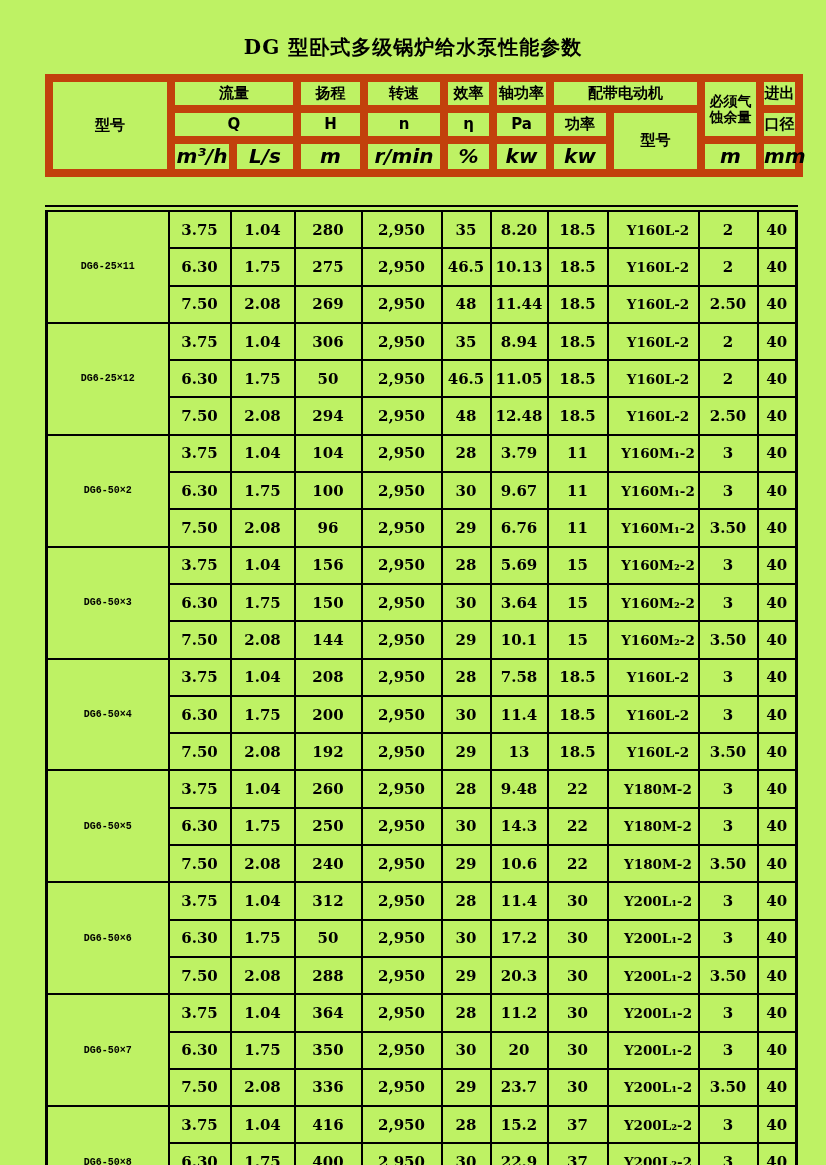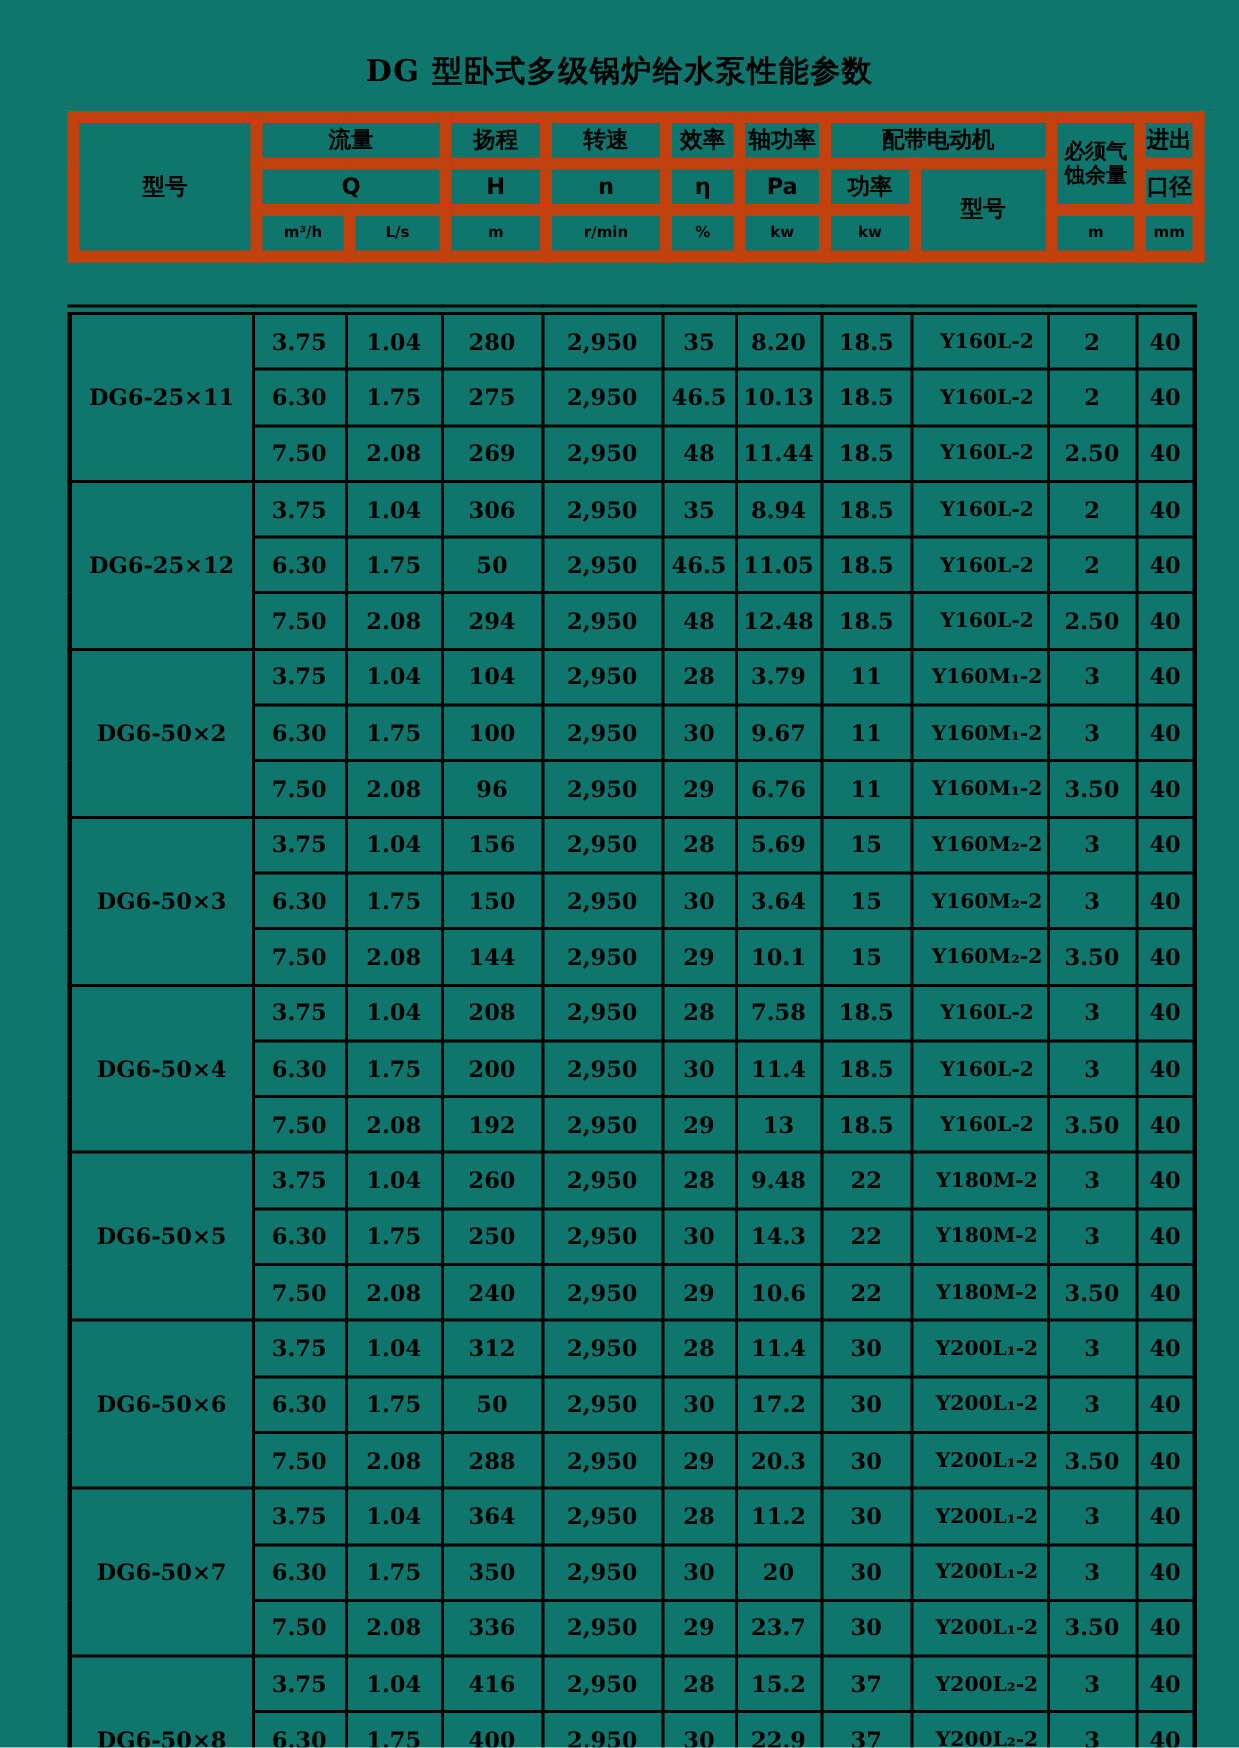--- a/index.html
+++ b/index.html
@@ -1,19 +1,19 @@
 <!DOCTYPE html>
 <html><head>
 <meta charset="utf-8">
 <style>
   html,body{margin:0;padding:0;background:#fff;}
   .page{
     position:relative;
     width:826px;height:1165px;
-    background:#0f766e;color:#000;
+    background:#bef264;color:#000;
     font-family:"DejaVu Serif","Liberation Serif",serif;
     overflow:hidden;
   }
   .title{
     margin:34px 0 0 0;
     text-align:center;
     font-size:20px;
     font-weight:700;
     letter-spacing:1px;
     font-family:"DejaVu Serif","Liberation Serif",serif;
@@ -42,42 +42,42 @@
     border:8px solid #c2410c;
     text-align:center;
     vertical-align:middle;
     height:21px;
     padding:1px 0;
     font-family:"DejaVu Sans","Liberation Sans",sans-serif;
     font-weight:700;
     font-size:15px;
     line-height:1.15;
   }
-  .hdr-table td.unit{font-size:10px;}
+  .hdr-table td.unit{font-size:20px;font-style:italic;}
   .hdr-table td.two-line span{display:block;font-size:14px;text-align:center;}
 
   
   .body-table{
     margin:28px 0 0 45px;
     width:750px;
     border:3px solid #000;
     border-top:7px double #000;
     border-bottom:4px solid #000;
   }
   .body-table td{
     border:2px solid #000;
     text-align:center;
     vertical-align:middle;
     height:35.3px;
     padding:0;
     font-weight:700;
     font-size:15px;
     font-family:"DejaVu Serif","Liberation Serif",serif;
   }
-  .body-table td.model-cell{font-size:15px;letter-spacing:0px;}
+  .body-table td.model-cell{font-size:10px;letter-spacing:0px;font-family:Liberation Mono, monospace;}
   .body-table td.col-motor{font-size:13.5px;padding-left:10px;}
 </style>
 </head>
 <body>
 
 <div class="page">
 
   <div class="title">DG 型卧式多级锅炉给水泵性能参数</div>
 
   <table class="hdr-table">

